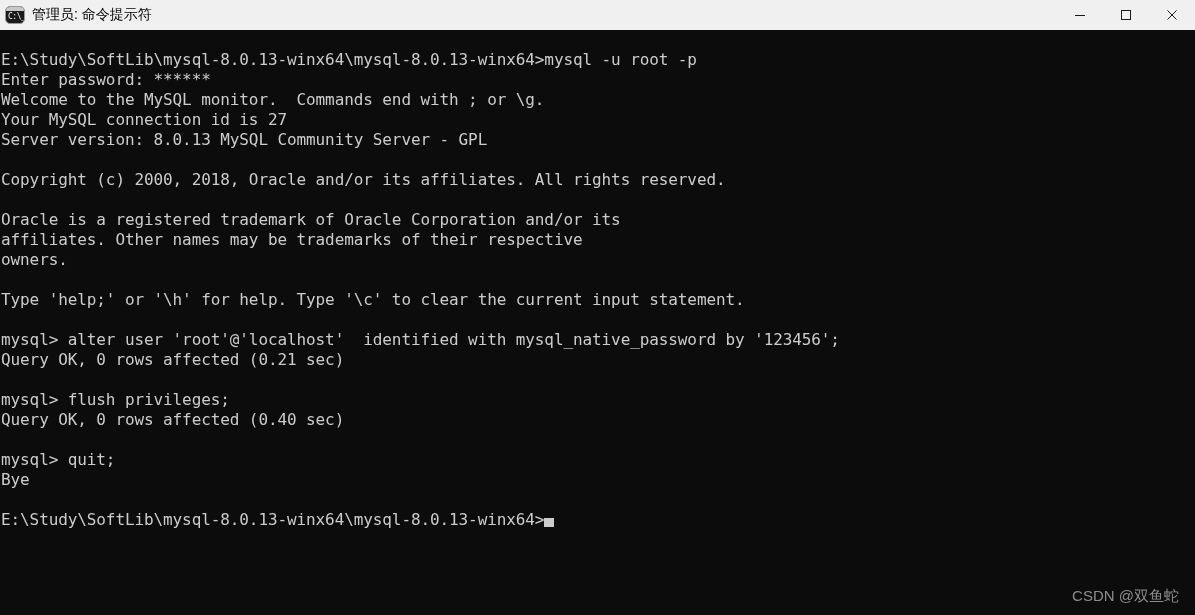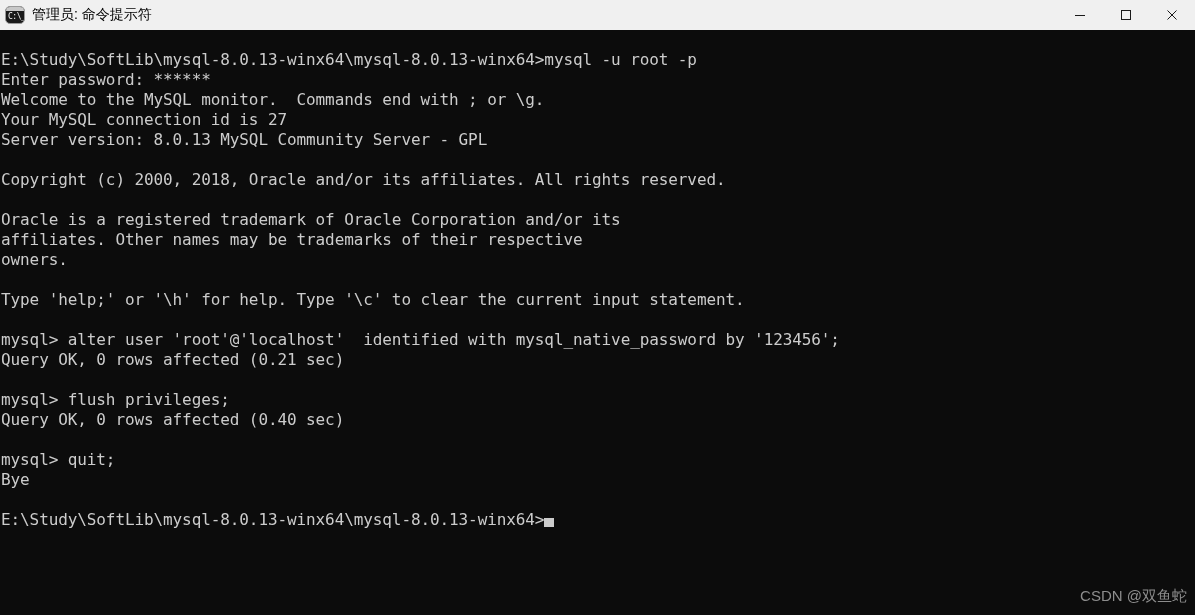--- a/index.html
+++ b/index.html
@@ -123,21 +123,21 @@
     width: 10px;
     height: 9px;
     background: #cccccc;
     vertical-align: -2px;
     margin-left: 0px;
   }
 
   
   .watermark {
     position: absolute;
-    right: 8px;
+    right: 16px;
     bottom: 9px;
     color: #8d8d8d;
     font-family: "Liberation Sans", sans-serif;
     font-size: 15px;
     white-space: nowrap;
     user-select: none;
   }
 </style>
 </head>
 <body>

